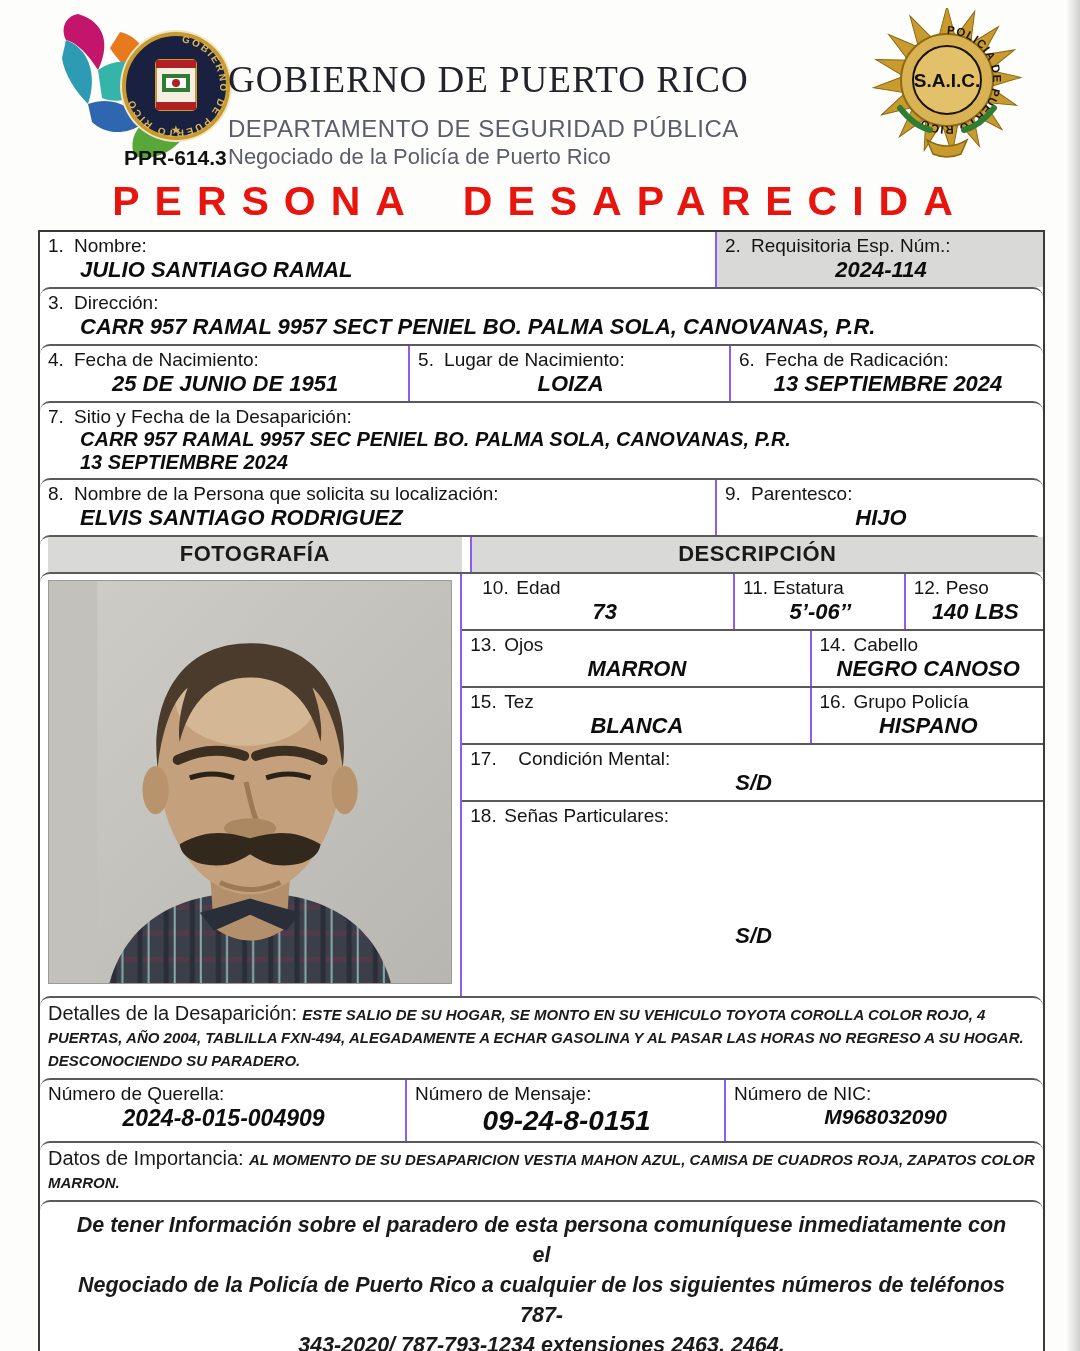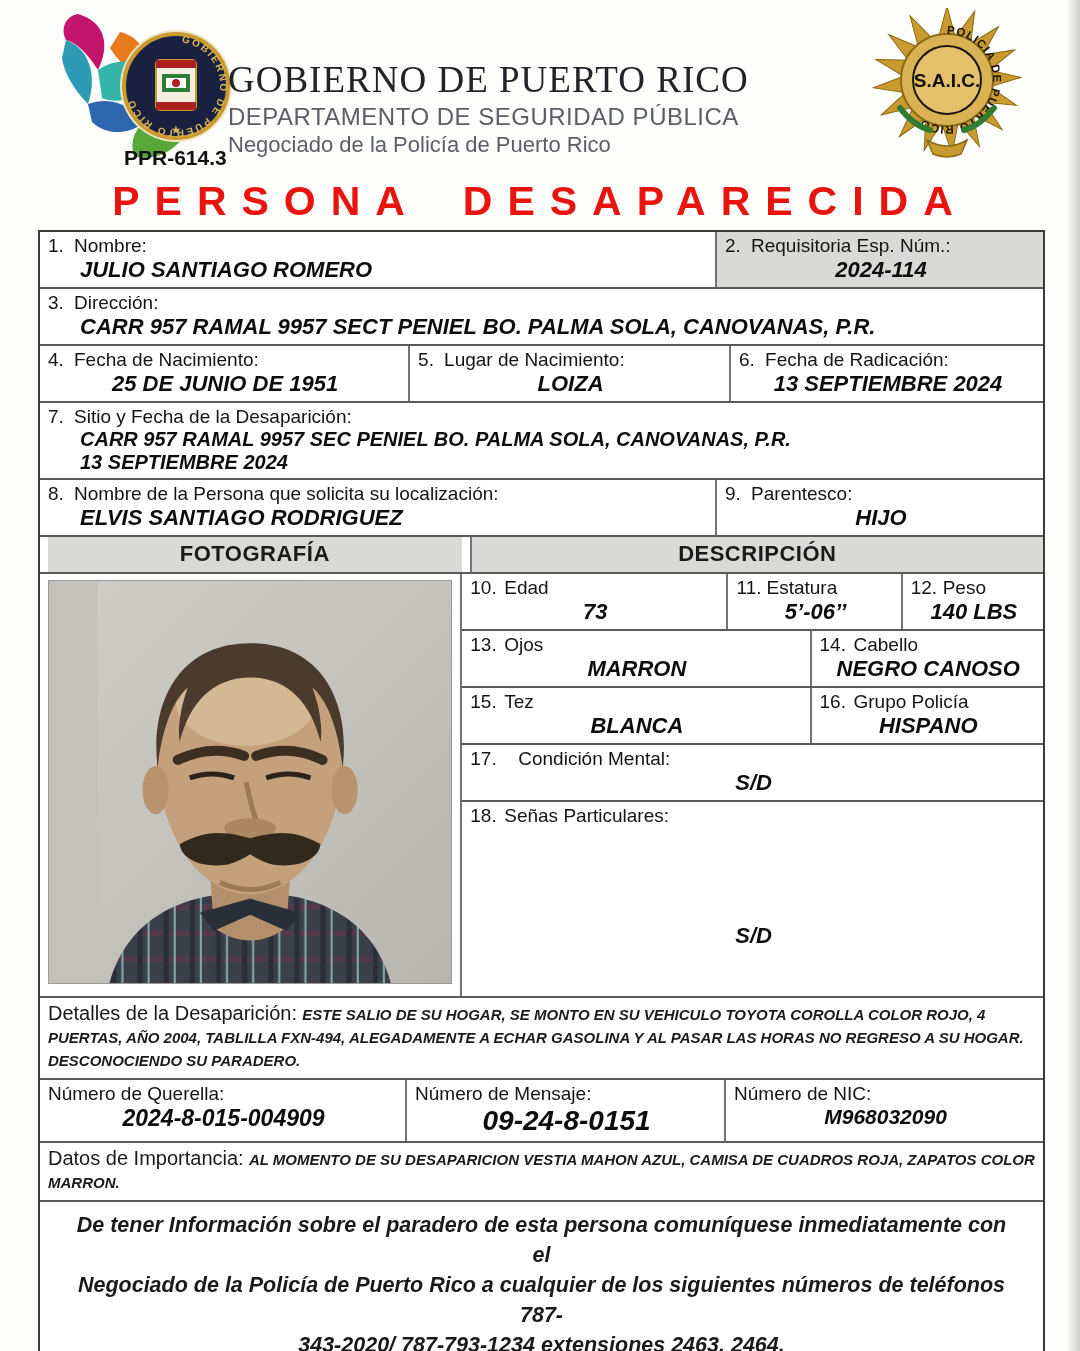--- a/index.html
+++ b/index.html
@@ -9,44 +9,44 @@
     font-family:"Liberation Sans", sans-serif; color:#1a1a1a; overflow:hidden;
   }
   .page-edge { position:absolute; right:0; top:0; width:14px; height:100%;
     background:linear-gradient(to right,#fdfdfc,#cfcfcd); }
 
   
   .hdr { position:absolute; left:0; top:0; width:100%; height:230px; }
   .ribbon-logo { position:absolute; left:58px; top:12px; }
   .gov-text { position:absolute; left:228px; top:58px; width:600px; }
   .gov-l1 { font-family:"Liberation Serif", serif; font-size:37px; letter-spacing:1px; color:#22242a; white-space:nowrap; }
-  .gov-l2 { font-size:24px; color:#5b5e66; letter-spacing:.5px; margin-top:2px; }
+  .gov-l2 { font-size:24px; color:#5b5e66; letter-spacing:.5px; margin-top:14px; }
   .gov-l3 { font-size:22px; color:#5b5e66; margin-top:1px; }
   .form-num { position:absolute; left:124px; top:146px; font-size:21px; font-weight:bold; color:#111; }
   .saic { position:absolute; left:872px; top:8px; }
   .big-title { position:absolute; left:0; top:178px; width:100%; text-align:center;
     font-size:41px; font-weight:bold; color:#e8150e; letter-spacing:15px; word-spacing:18px; white-space:nowrap; }
 
   
   .tbl { position:absolute; left:38px; top:230px; width:1007px; border:2px solid #3a3a3a; background:#fff; }
-  .row { display:flex; width:100%; border-top:2px solid #5a5a5a; }
+  .row { display:flex; width:100%; border-top:2px solid #5a5a5a;border-radius:10px; }
   .row:first-child { border-top:none; }
-  .cell { position:relative; border-left:2px solid #737373; padding:3px 6px 4px 8px; }
+  .cell { position:relative; border-left:2px solid #8b5cf6; padding:3px 6px 4px 8px; }
   .cell:first-child { border-left:none; }
   .lbl { font-size:19px; color:#141414; }
   .lbl .num { display:inline-block; min-width:26px; }
   .val { font-size:22px; font-weight:bold; font-style:italic; color:#0d0d0d; }
   .ind { padding-left:32px; }
   .ctr { text-align:center; }
   .gray { background:#d9d9d8; }
   .sechdr { font-size:22px; font-weight:bold; text-align:center; padding:4px 0 5px 0; letter-spacing:.5px;margin-left:8px; }
 
   .desc-col { display:flex; flex-direction:column; }
   .subrow { display:flex; border-top:2px solid #5a5a5a; }
-  .subrow:first-child { border-top:none; }
+  .subrow:first-child { border-top:none;padding-left:12px; }
 
   .para { font-size:19px; line-height:22px; padding:4px 8px 6px 8px; }
   .para .plabel { font-size:20px; }
   .para .ptext { font-weight:bold; font-style:italic; font-size:15px; }
   .contact { font-size:21.5px; font-weight:bold; font-style:italic; text-align:center;
     line-height:30px; padding:8px 30px 10px 30px; }
 
   .photo-cell { padding:6px 8px 8px 8px; }
   .photo-frame { width:100%; height:404px; border:1px solid #9a9a98; background:#c9c8c4; }
 </style>
@@ -124,21 +124,21 @@
     </svg>
 
     <div class="big-title">PERSONA DESAPARECIDA</div>
   </div>
 
   <div class="tbl">
 
     <div class="row">
       <div class="cell" style="width:67.3%">
         <div class="lbl"><span class="num">1.</span><span>Nombre:</span></div>
-        <div class="val ind">JULIO SANTIAGO ROMERO</div>
+        <div class="val ind">JULIO SANTIAGO RAMAL</div>
       </div>
       <div class="cell gray" style="width:32.7%">
         <div class="lbl"><span class="num">2.</span><span>Requisitoria Esp. Núm.:</span></div>
         <div class="val ctr">2024-114</div>
       </div>
     </div>
 
     <div class="row">
       <div class="cell" style="width:100%">
         <div class="lbl"><span class="num">3.</span><span>Dirección:</span></div>

